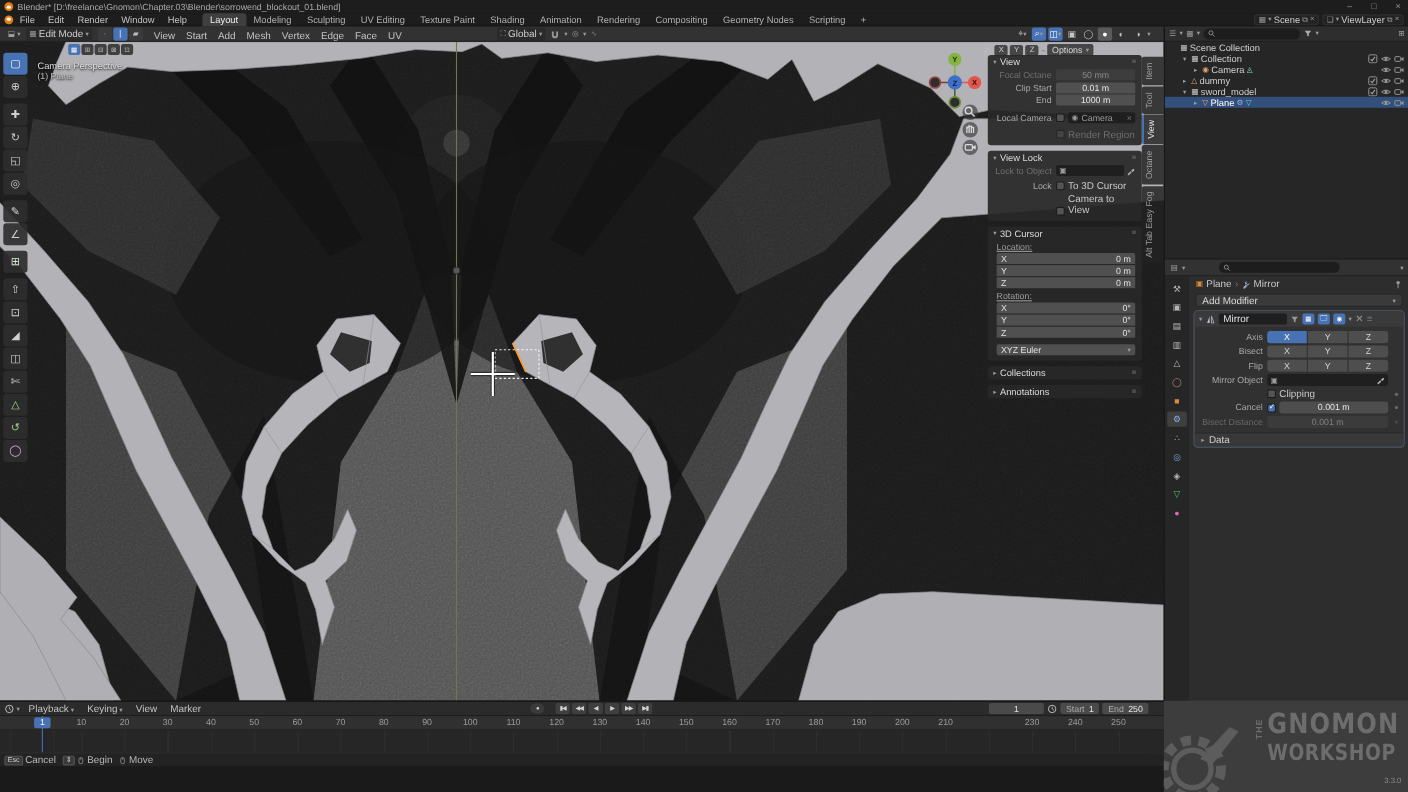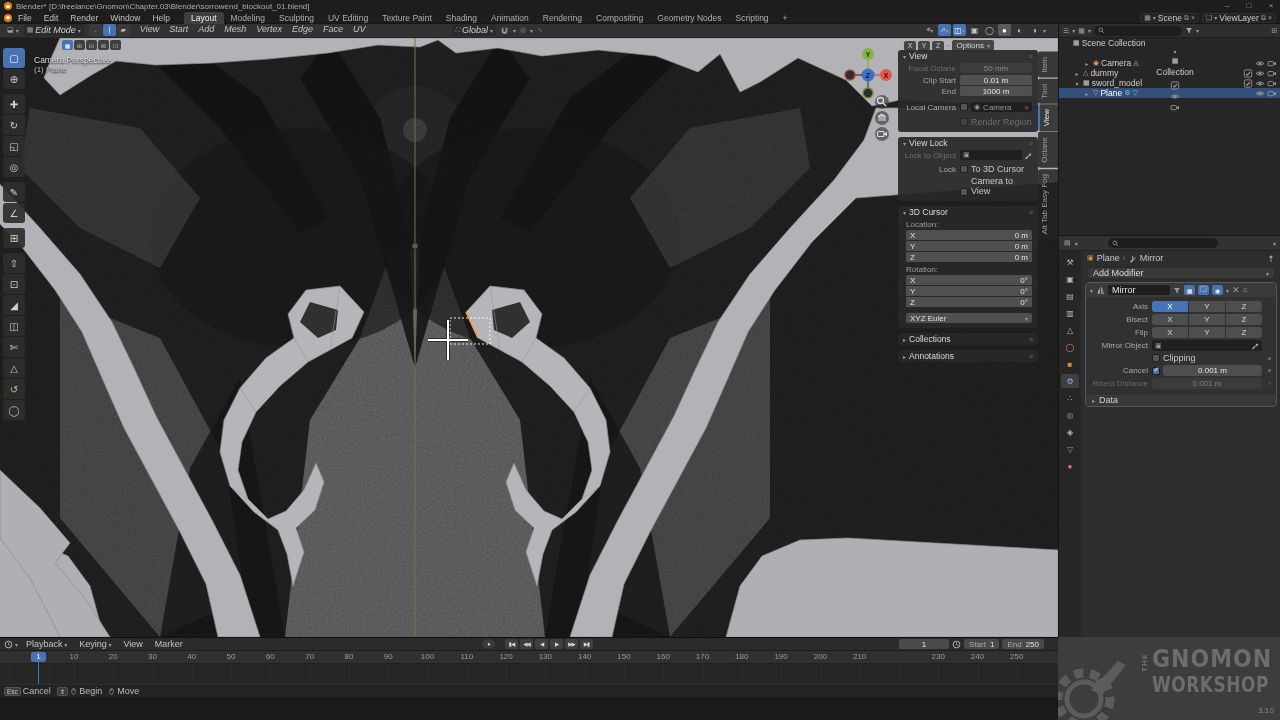--- a/index.html
+++ b/index.html
@@ -20,21 +20,21 @@
   #ws-tabs { display:flex; align-items:flex-end; height:12px; margin-left:8px; }
   .wtab { padding:1px 7px 1px; color:#b0b0b0; border-radius:3px 3px 0 0; white-space:nowrap; }
   .wtab.active { background:#3f3f3f; color:#efefef; }
   #scene-block { margin-left:auto; display:flex; align-items:center; gap:3px; padding-right:4px; }
   .sel-pill { display:flex; align-items:center; gap:2px; background:#232323; border:1px solid #2f2f2f;
     border-radius:3px; padding:0 3px; height:10px; color:#cfcfcf;text-align:right; }
   .tinyic { font-size:7px; color:#9a9a9a; }
   .caret { font-size:6px; color:#9a9a9a; }
   
   #vpheader { left:0; top:24px; width:1058px; height:14px; background:#323232; border-bottom:1px solid #242424;
-    display:flex; align-items:flex-start; gap:2px; padding:0 4px;font-style:italic; }
+    display:flex; align-items:flex-end; gap:2px; padding:0 4px; }
   .hbtn { display:flex; align-items:center; gap:2px; padding:0 3px; height:12px; border-radius:2px; color:#d0d0d0; }
   .hbtn.dd { background:#2a2a2a; }
   .modebtns { display:flex; gap:1px; margin:0 3px; }
   .modebtn { width:13px; height:12px; background:#3a3a3a; border-radius:2px; display:flex; align-items:center;
     justify-content:center; font-size:7px; color:#bbb; }
   .modebtn.active { background:#4772b3; color:#fff; }
   #vp-menus { display:flex; }
   #vp-menus .mitem { padding:0 5px; }
   #orient-cluster { position:absolute; left:452px; display:flex; align-items:center; gap:4px; }
   #shading-cluster { position:absolute; right:12px; display:flex; align-items:center; gap:2px; }
@@ -73,21 +73,21 @@
   .nrow { display:grid; grid-template-columns:56px 1fr; align-items:center; gap:4px; padding:1px 6px 1px 2px; }
   .nlabel { text-align:right; color:#a8a8a8; font-size:8px; white-space:nowrap; }
   .nlabel.dis { color:#6e6e6e; }
   .nfield { height:10px; background:#505050; border-radius:2px; display:flex; align-items:center;
     justify-content:center; color:#e6e6e6; font-size:8px; }
   .nfield.dis { background:#3d3d3d; color:#8a8a8a; }
   .nfield.dark { background:#1f1f1f; justify-content:flex-start; padding:0 3px; gap:3px; color:#9a9a9a; }
   .stackrow { height:10px; background:#505050; display:flex; align-items:center; justify-content:space-between;
     padding:0 4px; color:#e2e2e2; font-size:8px; margin:0 6px 1px 8px; }
   .stackrow:first-of-type { border-radius:2px 2px 0 0; }
-  .sublabel { padding:2px 6px 1px 8px; color:#9d9d9d; font-size:8px; }
+  .sublabel { padding:2px 6px 1px 8px; color:#9d9d9d; font-size:8px;text-decoration:underline; }
   .cb { width:8px; height:8px; border:1px solid #1c1c1c; background:#545454; border-radius:2px; flex:none; }
   .cb.checked { background:#4772b3; position:relative; }
   .cb.checked::after { content:"✓"; position:absolute; left:0.5px; top:-1.5px; font-size:7px; color:#fff; }
   #np-tabs { position:absolute; left:1038px; top:14px; width:20px; display:flex; flex-direction:column; gap:1px; }
   .nptab { writing-mode:vertical-rl; transform:rotate(180deg); background:rgba(34,34,34,.85); color:#9f9f9f;
     font-size:8px; padding:5px 2px; border-radius:0 2px 2px 0; text-align:center; white-space:nowrap; }
   .nptab.active { background:#3c3c3c; color:#e8e8e8; border-right:2px solid #4772b3; }
   
   #rightcol { left:1058px; top:24px; width:222px; height:613px; background:#262626; border-left:1px solid #161616; }
   #outliner-header { position:absolute; left:0; top:0; width:222px; height:14px; background:#2e2e2e;
@@ -660,21 +660,21 @@
     <span class="caret">▾</span>
     <span class="tinyic" style="margin-left:auto">⊞</span>
   </div>
   <div id="outliner-rows">
       <div class="orow" style="padding-left: 4px;">
         <span class="arrow"></span>
         <span class="oic" style="color: rgb(200, 200, 200);">▦</span>
         <span>Scene Collection</span>
         <span class="fill"></span>
       </div>
-      <div class="orow" style="padding-left: 14px; flex-direction: column;">
+      <div class="orow" style="padding-left: 14px;">
         <span class="arrow">▾</span>
         <span class="oic" style="color: rgb(200, 200, 200);">▦</span>
         <span>Collection</span>
         <span class="fill"></span>
         <span class="tglic">
           <svg class="icn">
             <use href="#s-check"></use>
           </svg>
         </span>
         <span class="tglic">

